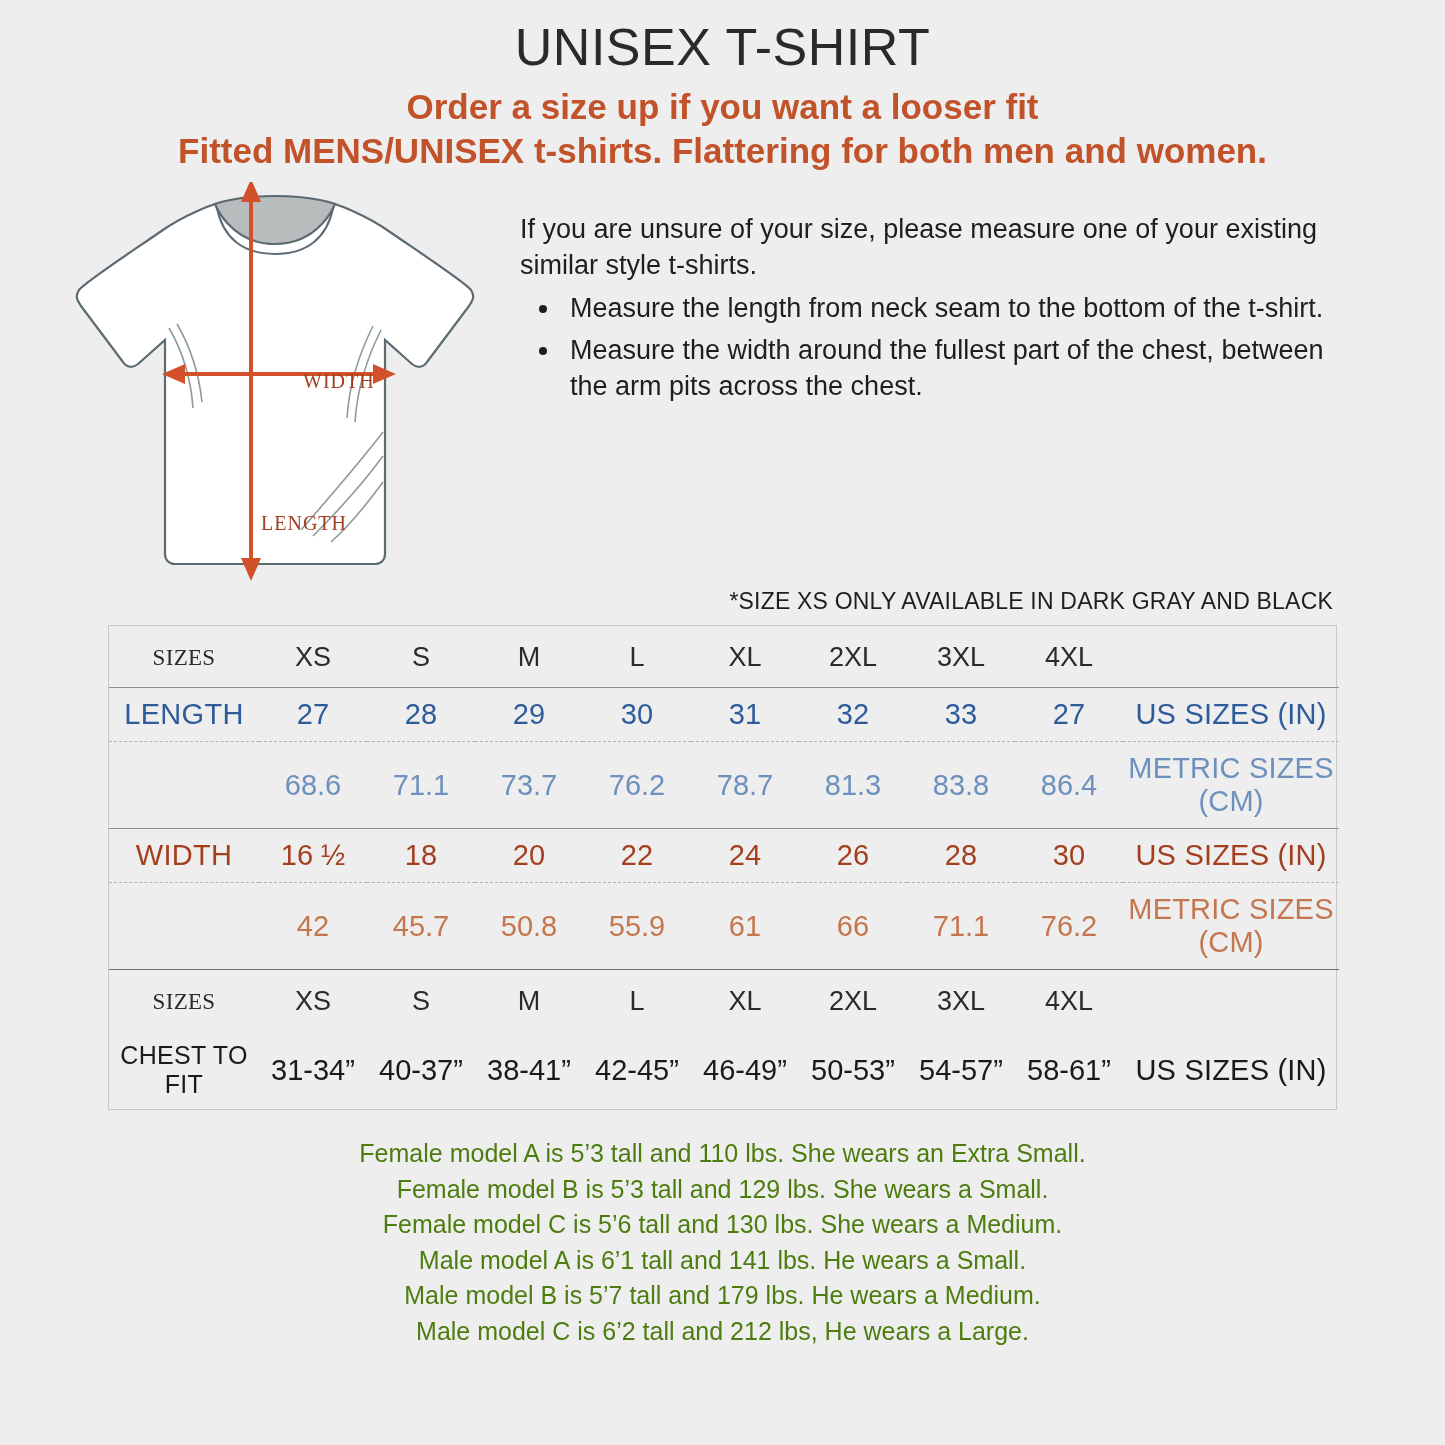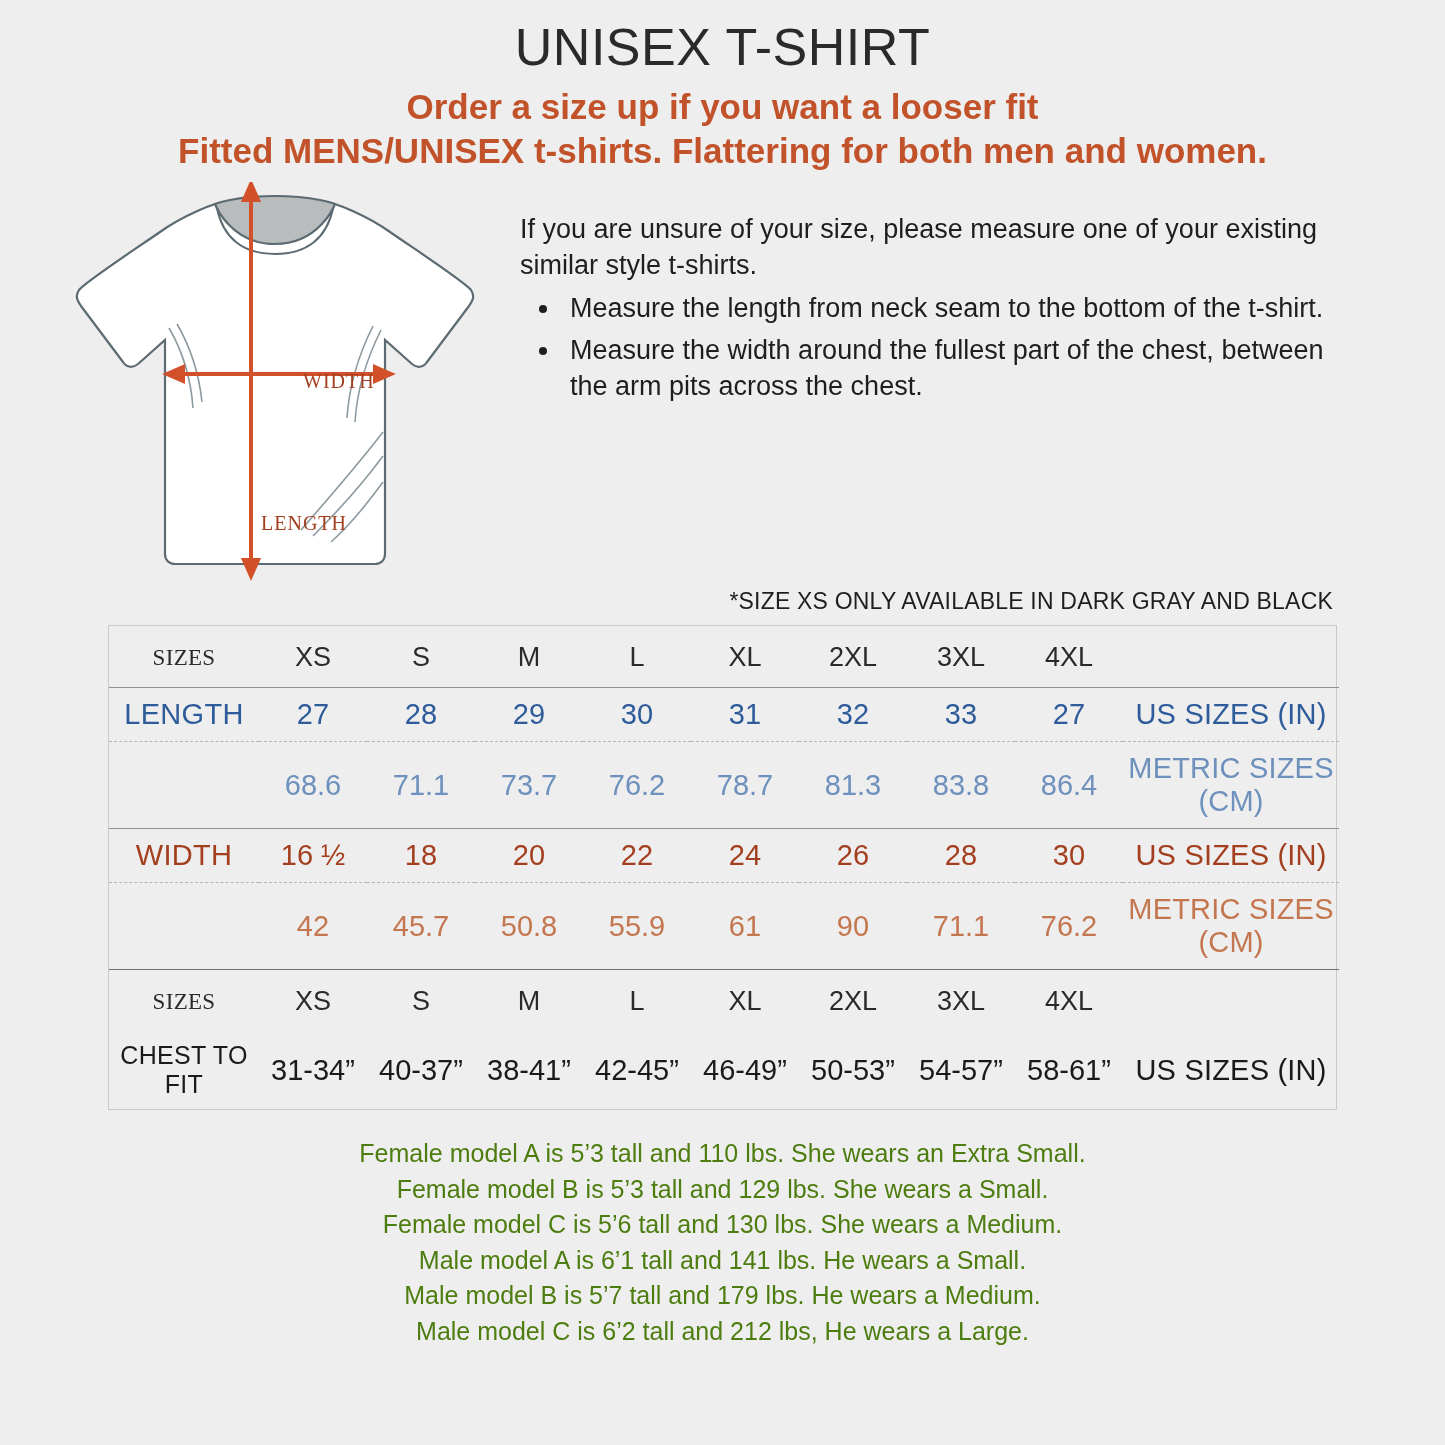--- a/index.html
+++ b/index.html
@@ -245,21 +245,21 @@
           <td class="unitlabel orange">US SIZES (IN)</td>
         </tr>
 
         <tr class="dash-top">
           <td class="rowlabel"></td>
           <td class="orange-l">42</td>
           <td class="orange-l">45.7</td>
           <td class="orange-l">50.8</td>
           <td class="orange-l">55.9</td>
           <td class="orange-l">61</td>
-          <td class="orange-l">90</td>
+          <td class="orange-l">66</td>
           <td class="orange-l">71.1</td>
           <td class="orange-l">76.2</td>
           <td class="unitlabel orange-l">METRIC SIZES (CM)</td>
         </tr>
 
         <tr class="hdr thick-top">
           <td class="rowlabel">SIZES</td>
           <td>XS</td>
           <td>S</td>
           <td>M</td>

